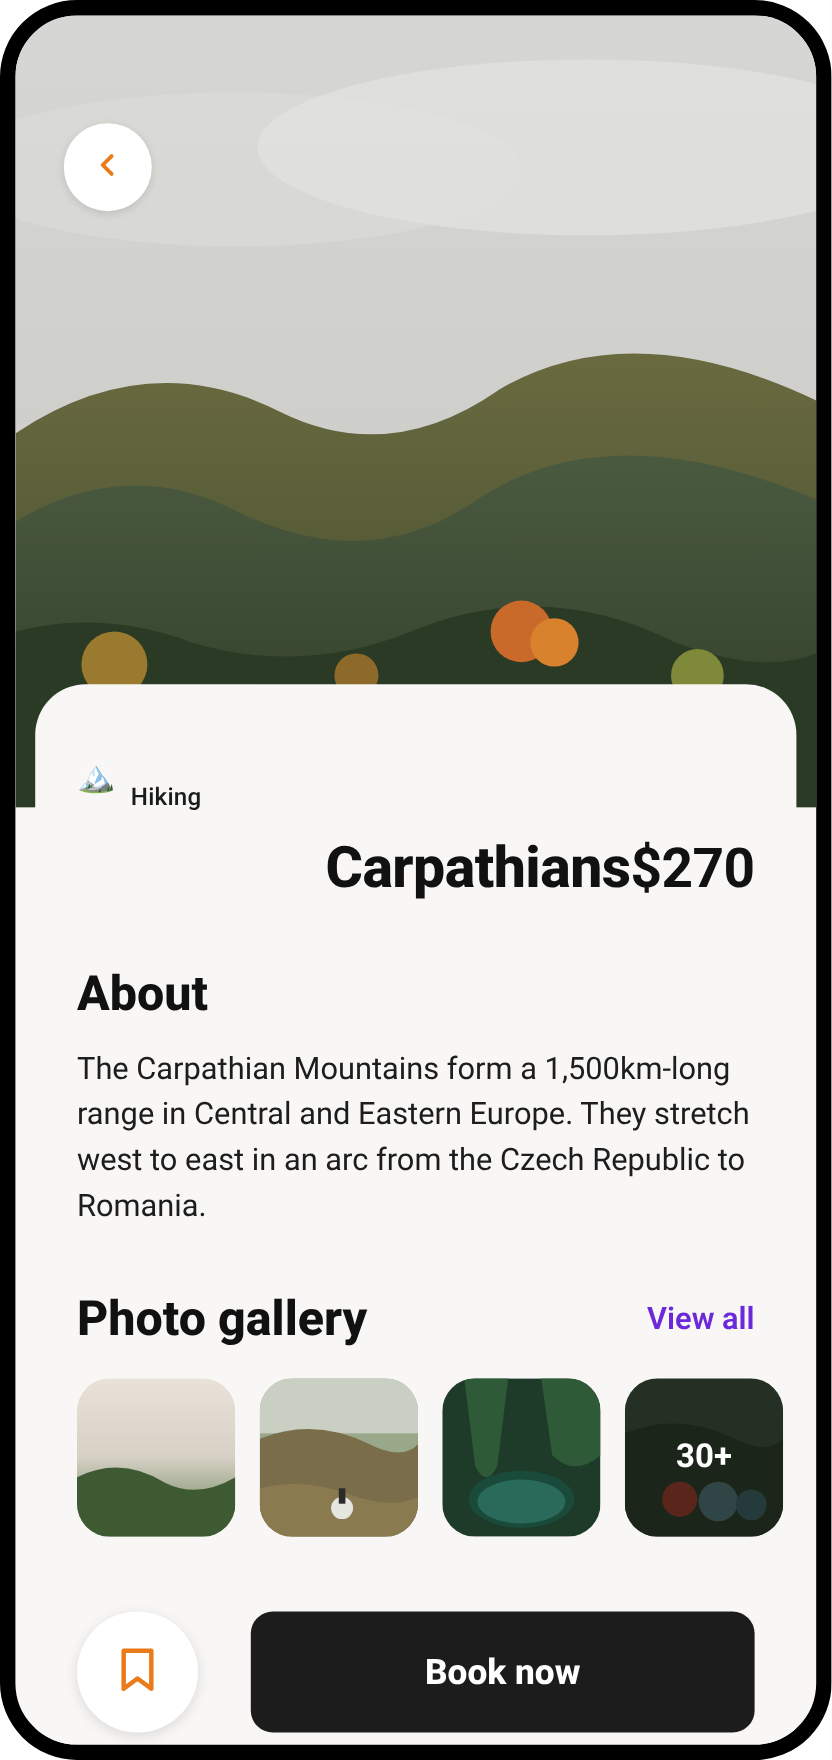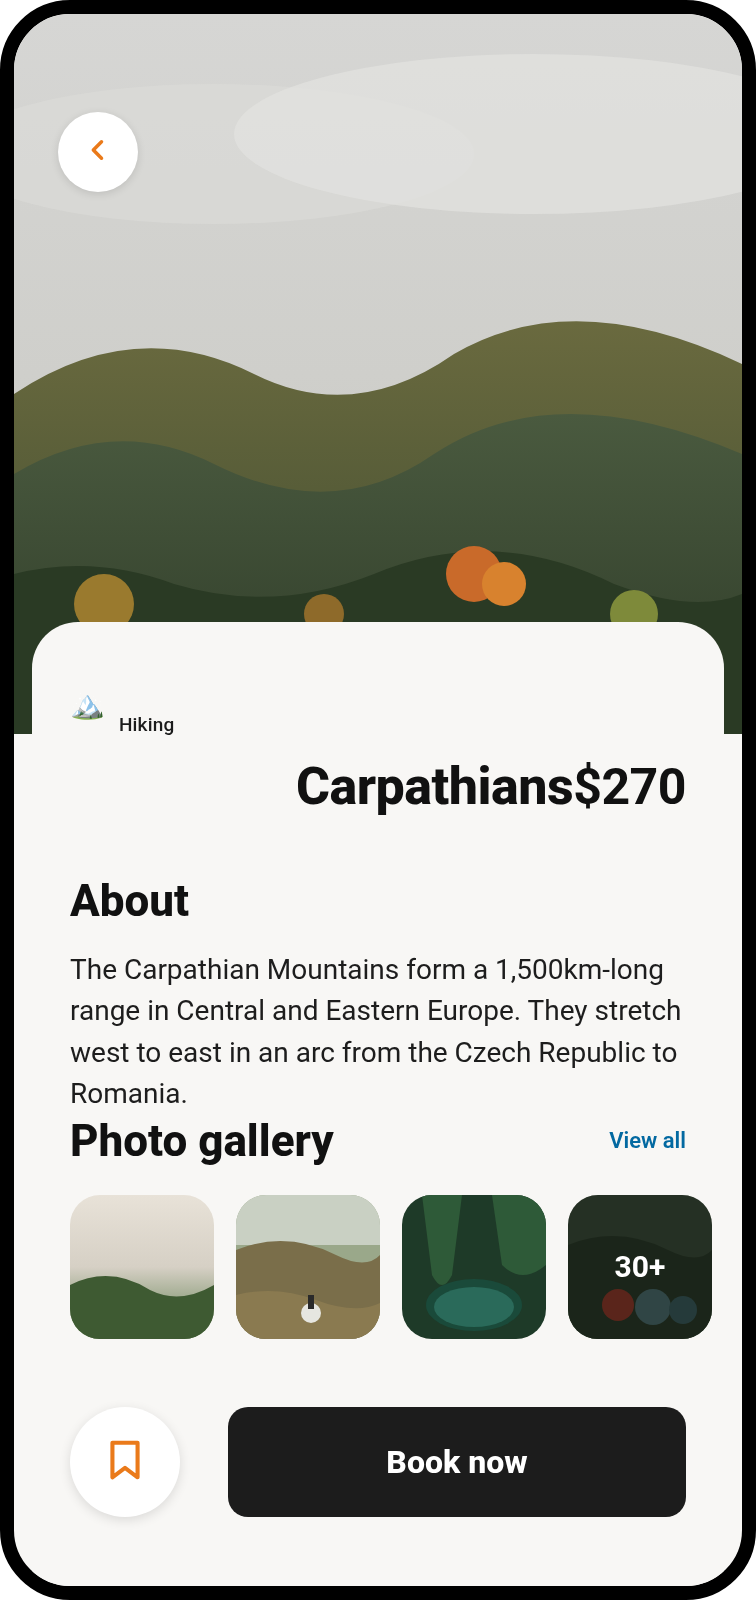--- a/index.html
+++ b/index.html
@@ -49,38 +49,38 @@
     display: flex;
     flex-direction: column;
   }
   .category-row {
     display: flex;
     align-items: center;
     gap: 14px;
     margin-bottom: 20px;
   }
   .category-icon { font-size: 28px; line-height: 1; }
-  .category-label { font-size: 19px; color: #1b1b1b; font-weight: 500; letter-spacing: 0.2px; margin-top: 39px; }
+  .category-label { font-size: 22px; color: #1b1b1b; font-weight: 500; letter-spacing: 0.2px; margin-top: 39px; }
   .title-row {
     display: flex;
     align-items: baseline;
     justify-content: flex-end;
     margin-bottom: 58px;
   }
   .title { font-size: 52px; font-weight: 800; color: #111; letter-spacing: -0.5px; }
   .price { font-size: 50px; font-weight: 700; color: #111; letter-spacing: -0.5px; }
   .section-heading { font-size: 44px; font-weight: 800; color: #111; margin-bottom: 22px; }
-  .about-text { font-size: 28px; line-height: 1.48; color: #1d1d1d; font-weight: 400; }
+  .about-text { font-size: 28px; line-height: 1.48; color: #1d1d1d; font-weight: 400; margin-bottom: 56px; }
   .gallery-header {
     display: flex;
     align-items: center;
     justify-content: space-between;
     margin-bottom: 28px;
   }
-  .view-all { font-size: 22px; font-weight: 600; color: #0369a1; cursor: pointer; }
+  .view-all { font-size: 28px; font-weight: 600; color: #6d28d9; cursor: pointer; }
   .gallery {
     display: flex;
     gap: 22px;
     margin-bottom: 68px;
   }
   .thumb {
     width: 144px; height: 144px;
     border-radius: 30px;
     overflow: hidden;
     position: relative;

